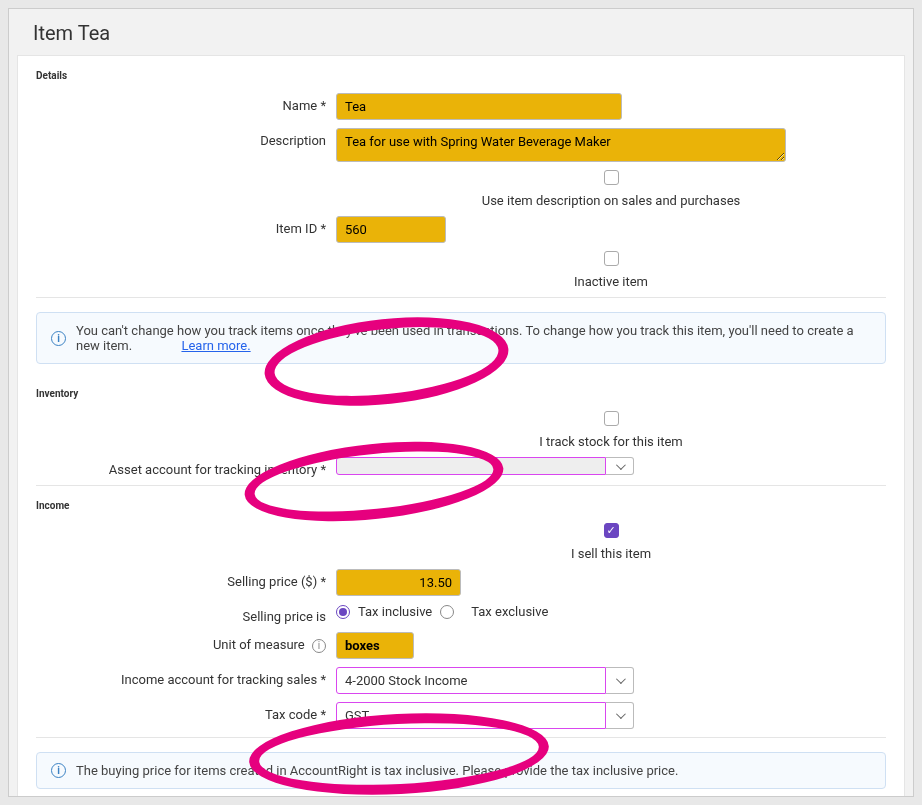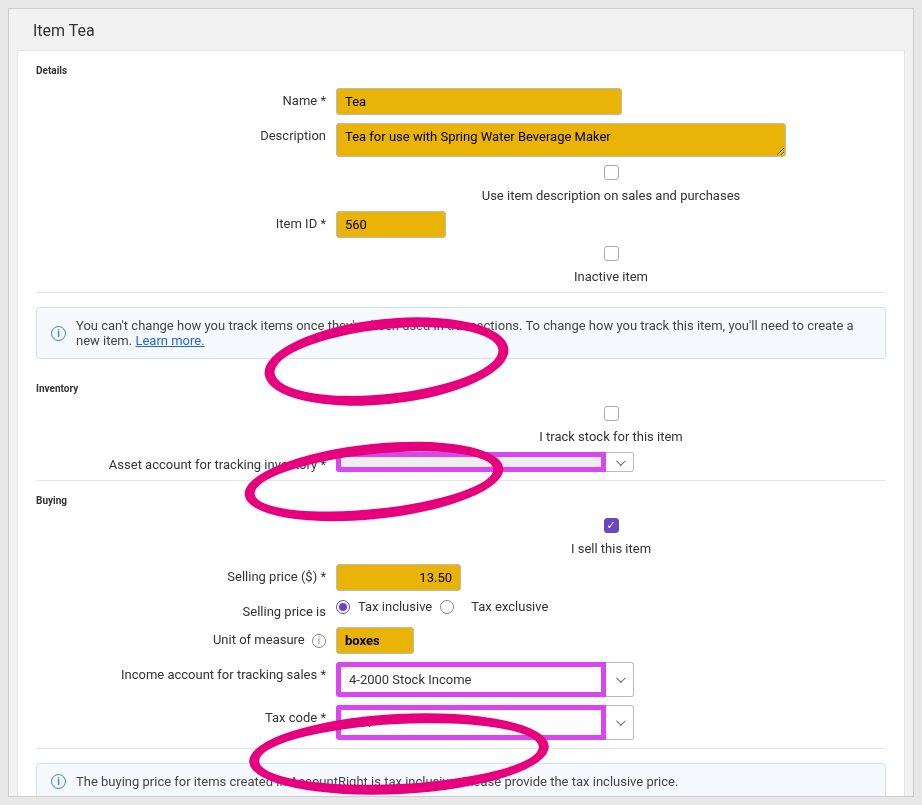--- a/index.html
+++ b/index.html
@@ -13,21 +13,21 @@
   }
   .page {
     background: #f2f2f2;
     border: 1px solid #ccc;
     width: 906px;
     height: 789px;
     overflow: hidden;
     position: relative;
   }
   .page-title {
-    font-size: 16px;
+    font-size: 20px;
     font-weight: 400;
     color: #333;
     padding: 12px 24px 10px;
   }
   .card {
     background: #fff;
     margin: 0 8px;
     border: 1px solid #e5e5e5;
     padding: 0 18px 18px;
   }
@@ -128,31 +128,31 @@
     border: 1.5px solid #3b82c4;
     border-radius: 50%;
     color: #3b82c4;
     font-weight: bold;
     font-size: 10px;
     display: inline-flex;
     align-items: center;
     justify-content: center;
     flex-shrink: 0;
   }
-  .link { color: #2563eb; text-decoration: underline; cursor: pointer; }
+  .link { color: #2563eb; text-decoration: underline; cursor: pointer; margin-left: 46px; }
   .divider {
     border-top: 1px solid #e5e5e5;
     margin: 8px 0 0;
   }
   .select-wrap {
     display: flex;
     align-items: stretch;
   }
   .select-field {
-    border: 5px solid #d946ef;
+    border: 1px solid #d946ef;
     border-radius: 3px 0 0 3px;
     padding: 5px 8px;
     width: 270px;
     font-size: 13px;
     background: #fff;
     min-height: 18px;
   }
   .select-field.disabled {
     background: #eee;
     color: #999;
@@ -262,21 +262,21 @@
           <div class="select-field disabled"></div>
           <div class="select-btn">
               <span class="chev"></span>
             </div>
         </div>
       </div>
     </div>
 
     <div class="divider"></div>
 
-    <div class="section-title">Buying</div>
+    <div class="section-title">Income</div>
 
     <div class="chk-row">
       <span class="chk checked">✓</span>
       <span>I sell this item</span>
     </div>
 
     <div class="form-row">
       <div class="label-col">Selling price ($) *</div>
       <div class="input-col">
         <input type="text" class="txt w-125" value="13.50" style="">

